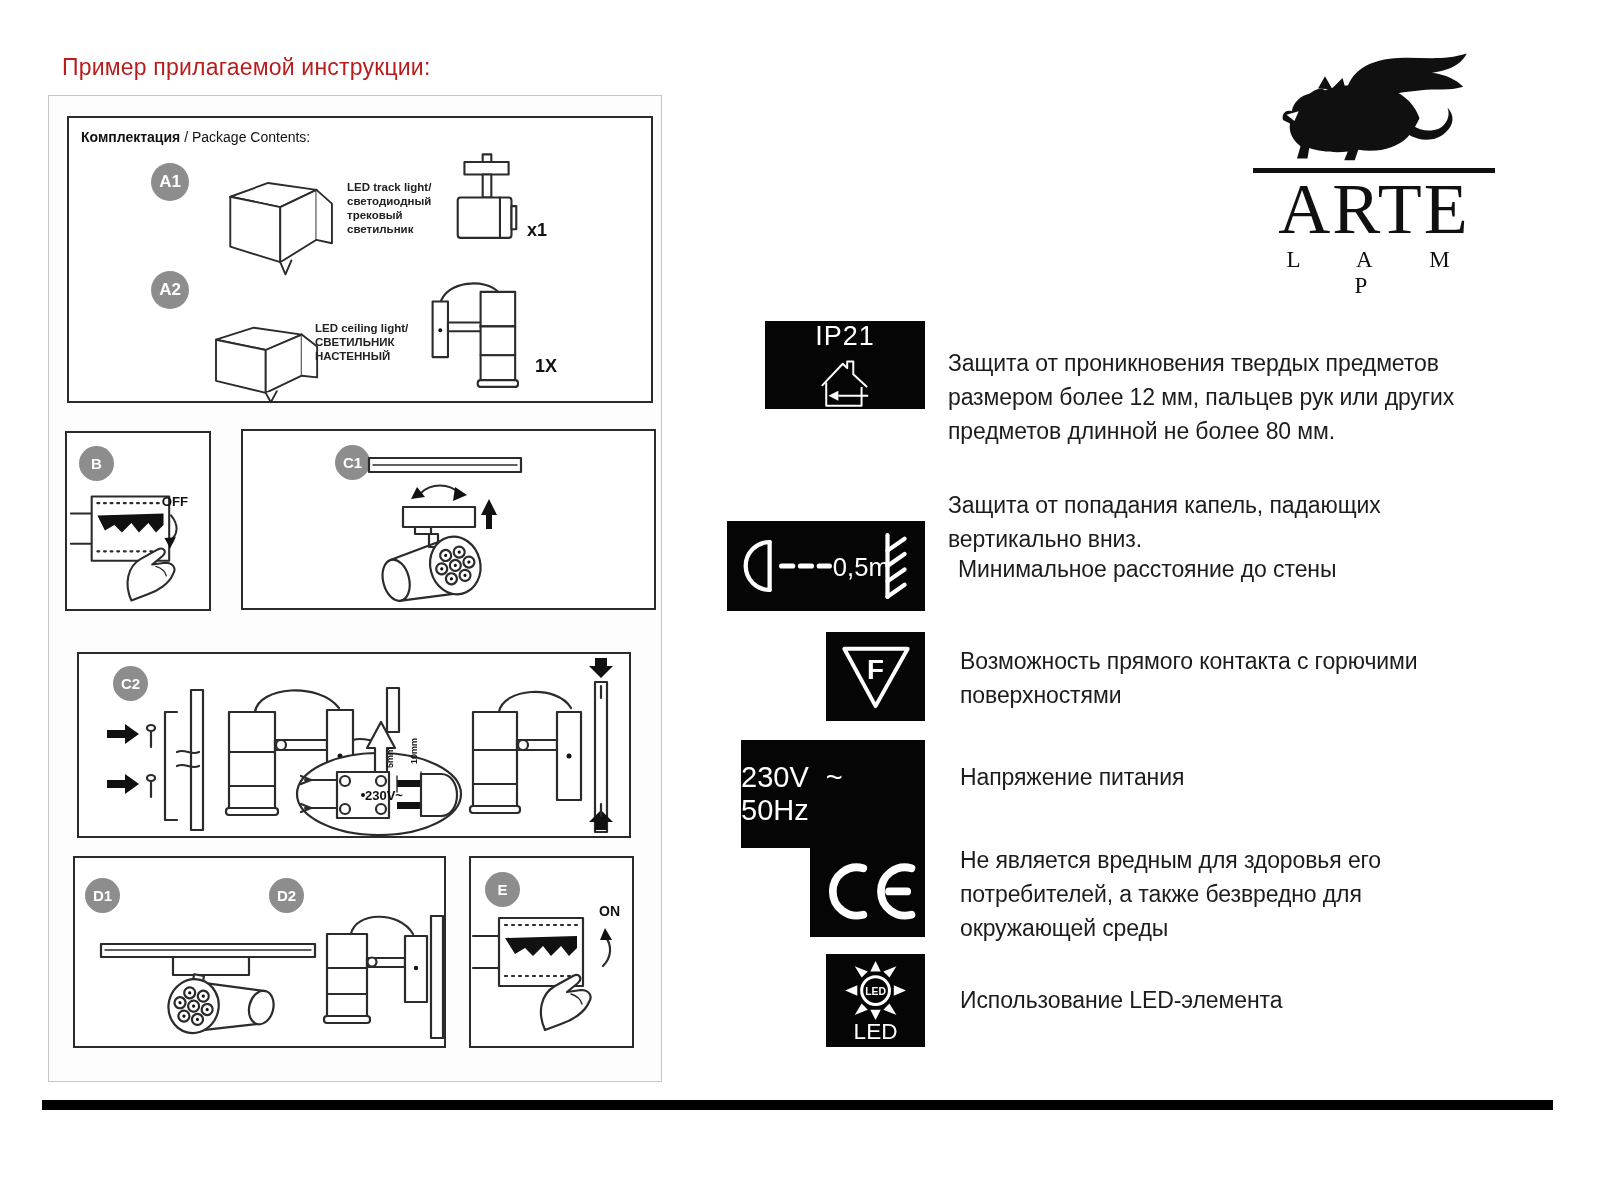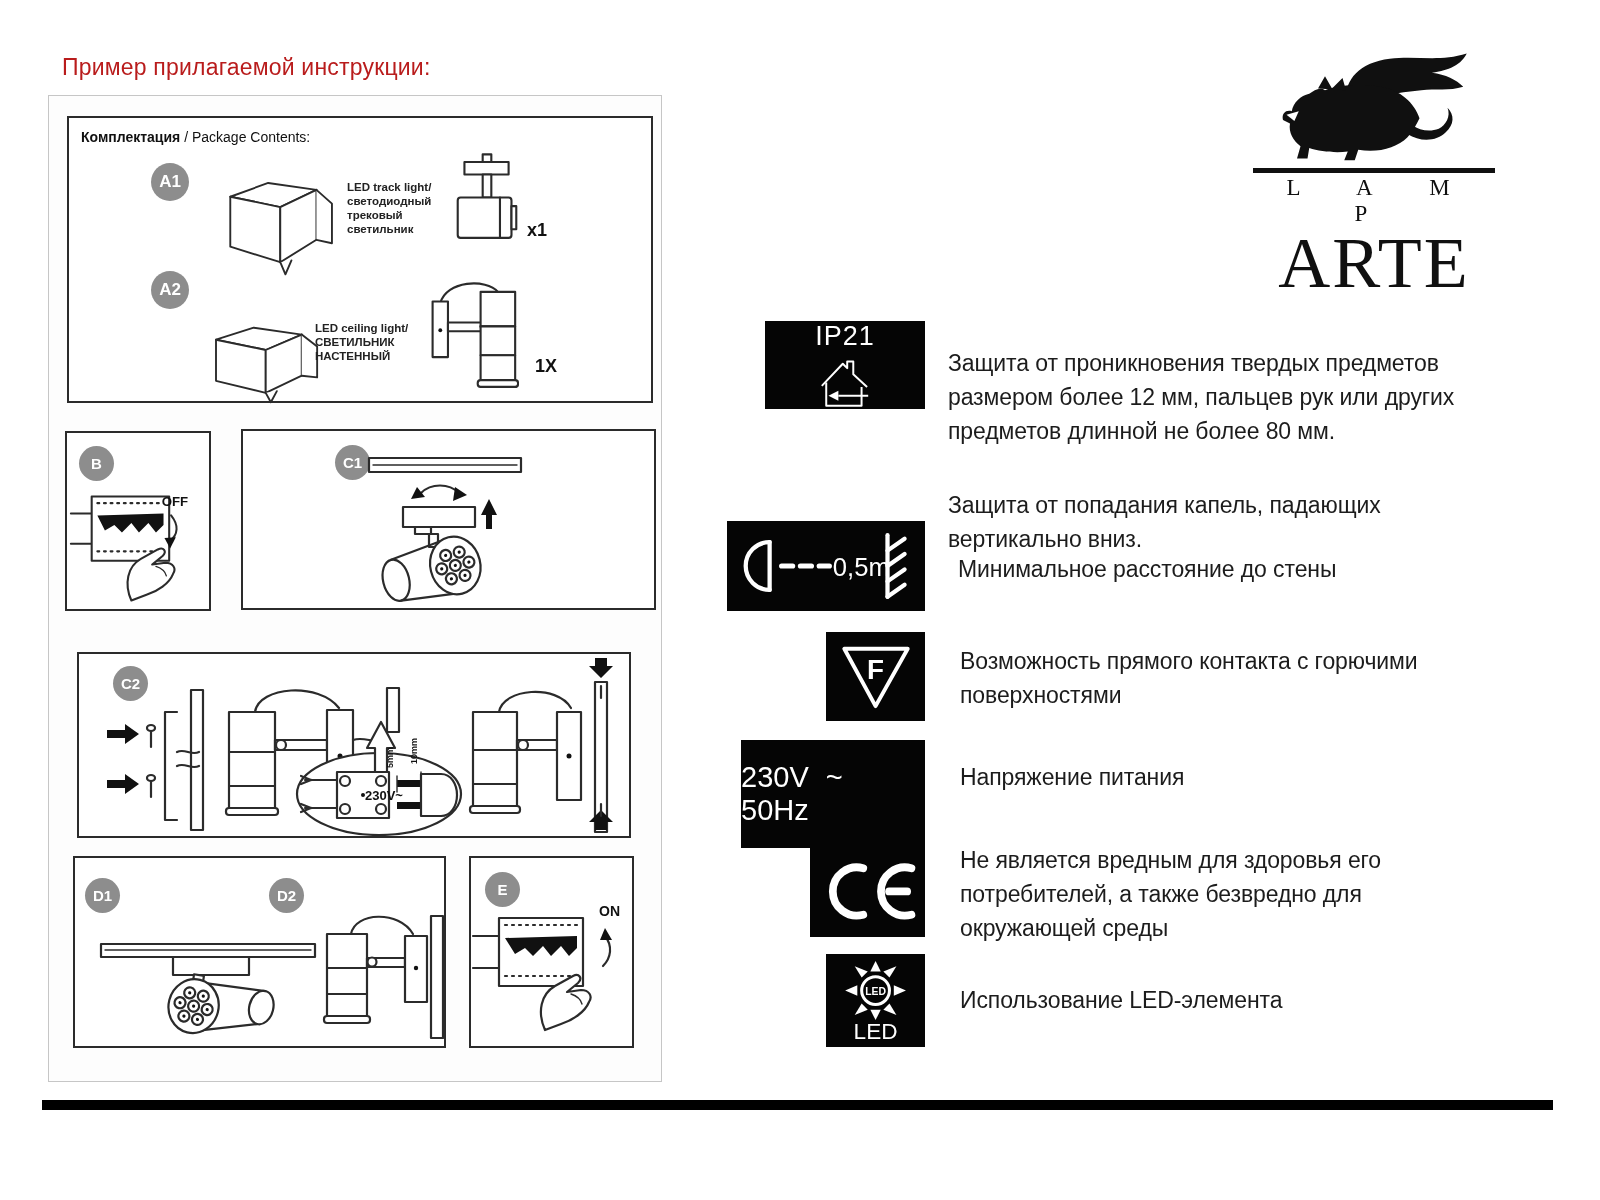--- a/index.html
+++ b/index.html
@@ -307,22 +307,22 @@
   <svg width="236" height="112" viewBox="0 0 240 128">
     <g fill="#101010">
       <path d="M88,58 C86,34 104,14 138,10 C168,6 194,14 226,4 C218,20 200,24 186,26 C202,28 214,34 222,42 C206,47 190,44 174,46 C148,49 116,52 102,62 Z"></path>
       <path d="M158,96 C174,106 192,104 202,94 C212,85 212,74 204,66 C208,76 202,86 194,90 C184,94 172,92 164,86 Z"></path>
       <path d="M46,50 C36,52 28,60 26,70 C20,68 14,72 16,80 L24,84 C22,94 28,104 36,110 L32,124 L44,124 L46,112 C58,116 76,118 90,116 L86,126 L98,126 L102,114 C124,118 146,112 158,100 C164,94 168,86 172,78 C166,60 150,46 128,42 C104,38 78,40 64,46 C58,42 52,46 46,50 Z"></path>
       <path d="M56,44 L64,30 L72,44 L84,32 L88,46 Z"></path>
     </g>
     <path d="M20,74 L34,70 L29,81 Z" fill="#fff"></path>
   </svg>
   <div class="rule"></div>
+  <div id="brand">ARTE</div>
   <div id="brand-sub">L A M P</div>
-  <div id="brand">ARTE</div>
 </div>
 
 <div class="badge" id="badge-ip21">
   <span class="iptxt">IP21</span>
   <svg width="84" height="78" viewBox="0 0 96 96">
     <g fill="none" stroke="#fff" stroke-width="3.6" stroke-linejoin="round">
       <path d="M6,54 L44,14 L52,22 L52,10 L63,10 L63,33 L88,56"></path>
       <path d="M14,48 V90 H78 V56"></path>
       <path d="M90,72 H36"></path>
     </g>

